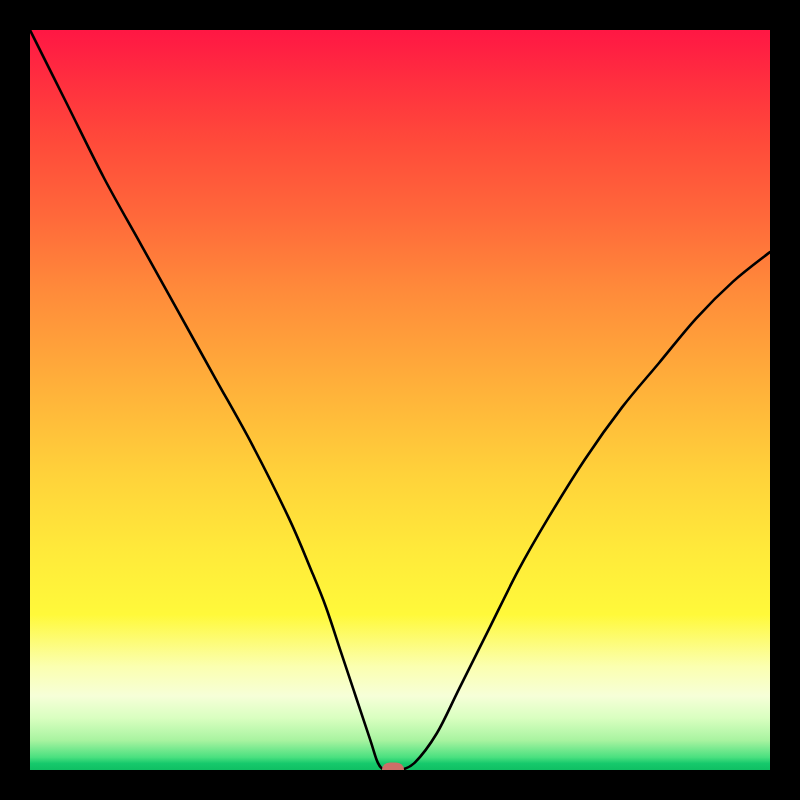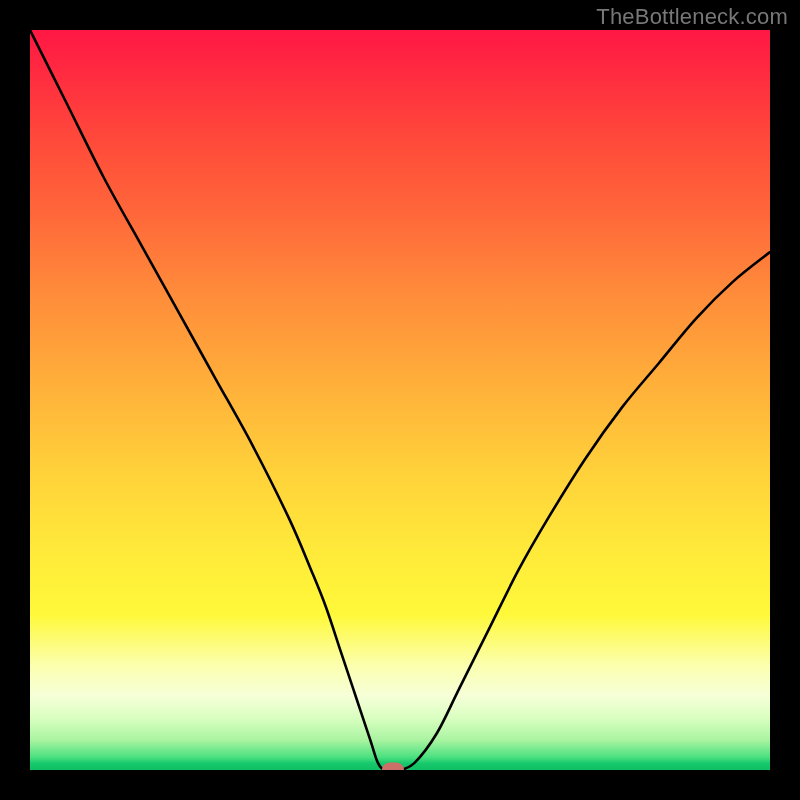--- a/index.html
+++ b/index.html
@@ -71,21 +71,20 @@
     height: 15px;
     border-radius: 8px / 7px;
     background: #cc6f68;
     transform: translate(-50%, -50%);
   }
 </style>
 </head>
 <body>
 
 <div class="frame">
-  <div class="watermark">TheBottleneck.com</div>
 
   <div class="plot">
     <div class="gradient"></div>
 
     <svg class="curve" viewBox="0 0 740 740" preserveAspectRatio="none">
       <path id="curve-path" fill="none" stroke="#000" stroke-width="2.6" stroke-linecap="round" stroke-linejoin="round" d="M 0,0 C 6.166666666666667,12.333333333333334 24.666666666666664,49.33333333333333 37,74 C 49.333333333333336,98.66666666666667 61.666666666666664,124.56666666666666 74,148 C 86.33333333333333,171.43333333333334 98.66666666666667,192.40000000000003 111,214.60000000000002 C 123.33333333333333,236.8 135.66666666666666,259 148,281.2 C 160.33333333333334,303.4 172.66666666666666,325.59999999999997 185,347.79999999999995 C 197.33333333333334,369.99999999999994 209.66666666666666,390.96666666666664 222,414.4 C 234.33333333333334,437.8333333333333 249.13333333333333,467.4333333333333 259,488.4 C 268.8666666666667,509.3666666666667 275.0333333333333,525.4000000000001 281.2,540.2 C 287.3666666666667,555 291.06666666666666,563.6333333333334 296,577.2 C 300.93333333333334,590.7666666666667 305.8666666666667,606.8000000000001 310.8,621.6 C 315.73333333333335,636.4 320.6666666666667,651.2 325.6,666 C 330.53333333333336,680.8 336.70000000000005,699.3 340.40000000000003,710.4 C 344.1,721.5 345.3333333333333,727.6666666666667 347.79999999999995,732.6 C 350.2666666666666,737.5333333333333 351.5,738.7666666666667 355.2,740 C 358.9,741.2333333333333 365.06666666666666,741.2333333333333 370,740 C 374.93333333333334,738.7666666666667 378.6333333333333,738.7666666666667 384.8,732.6 C 390.9666666666667,726.4333333333334 399.6000000000001,715.3333333333334 407.00000000000006,703 C 414.40000000000003,690.6666666666666 420.56666666666666,675.8666666666667 429.2,658.6 C 437.8333333333333,641.3333333333334 448.93333333333334,619.1333333333333 458.8,599.4 C 468.6666666666667,579.6666666666666 478.53333333333336,558.7 488.40000000000003,540.2 C 498.2666666666667,521.7 506.9,506.9 518,488.4 C 529.1,469.9 542.6666666666666,447.7 555,429.2 C 567.3333333333334,410.7 579.6666666666666,393.4333333333334 592,377.40000000000003 C 604.3333333333334,361.3666666666667 616.6666666666666,347.79999999999995 629,332.99999999999994 C 641.3333333333334,318.19999999999993 653.6666666666666,302.1666666666667 666,288.6 C 678.3333333333334,275.03333333333336 690.6666666666666,262.7 703,251.59999999999997 C 715.3333333333334,240.49999999999997 733.8333333333334,226.93333333333334 740,222"></path>
     </svg>
 
     <div id="marker" class="marker" style="left: 362.6px; top: 740px; background: rgb(204, 111, 104);"></div>
   </div>

